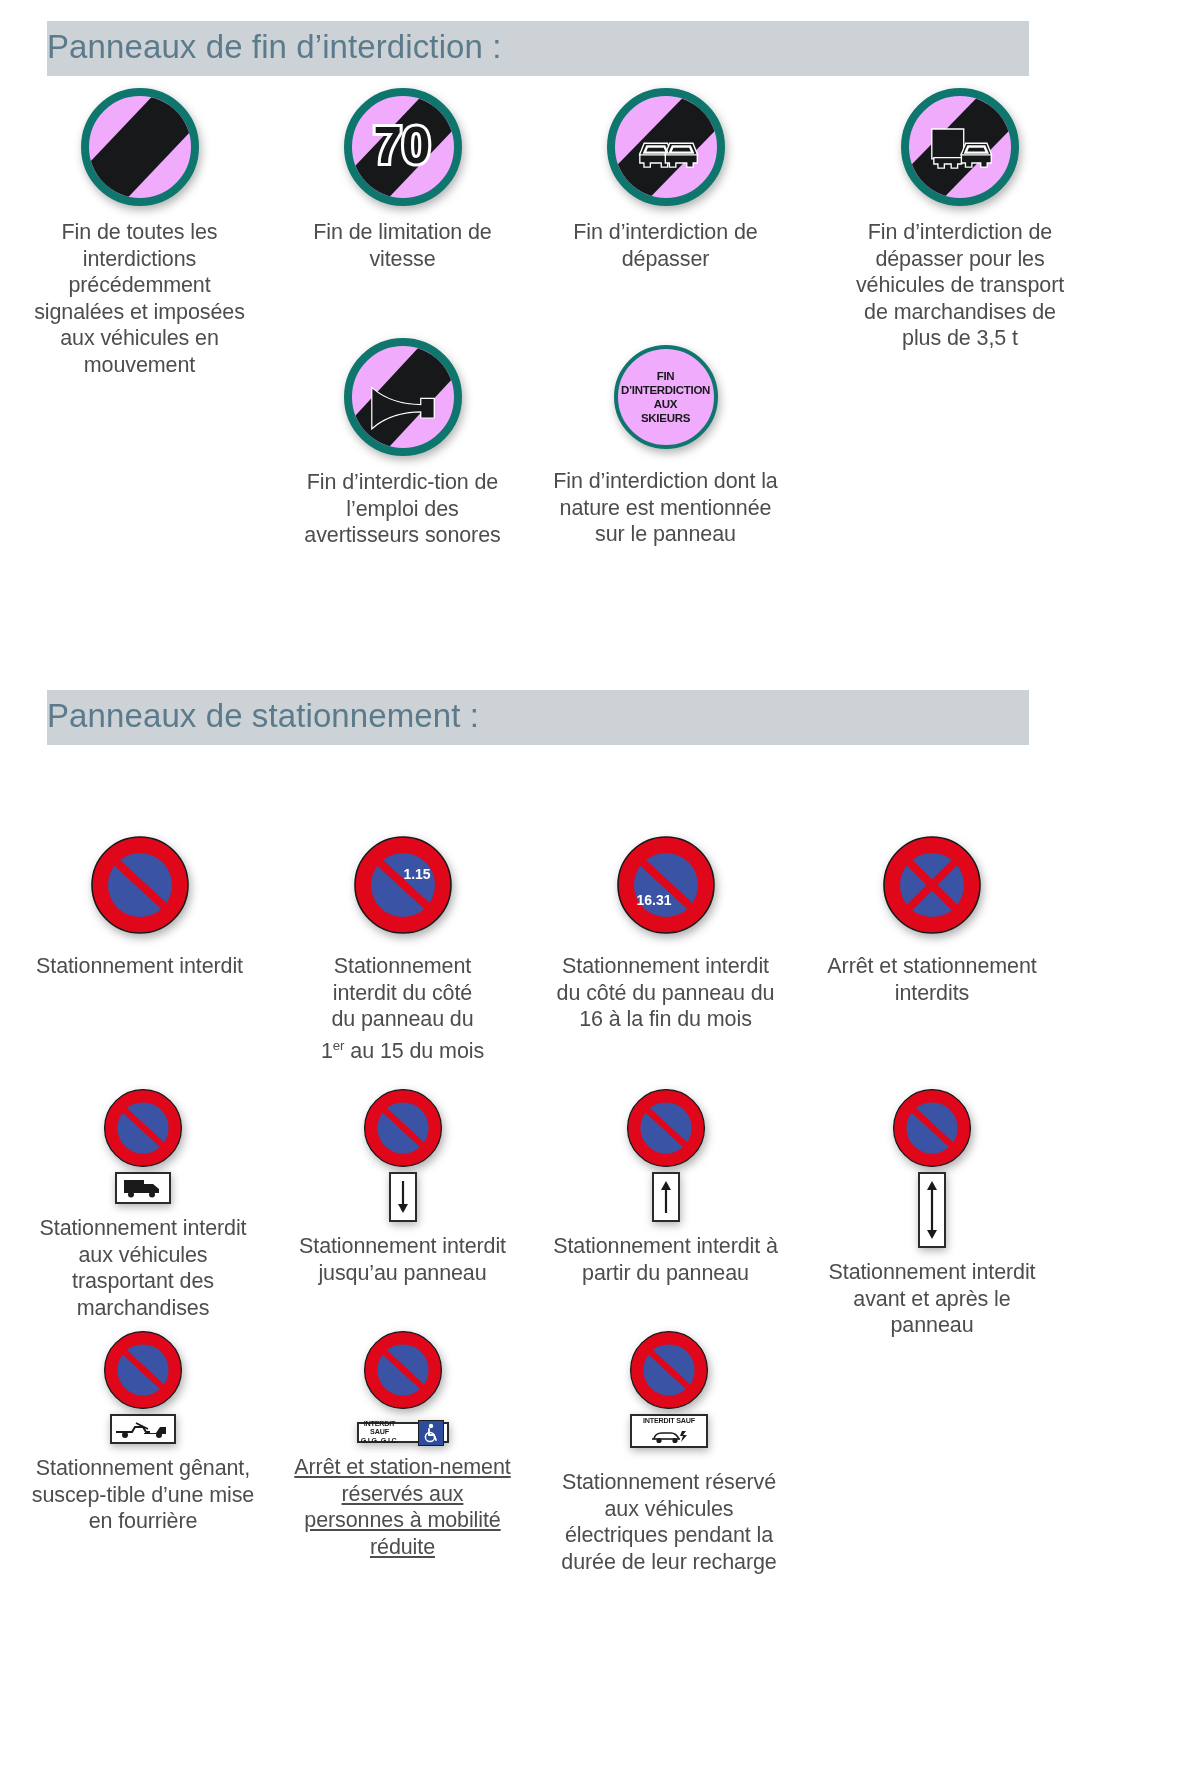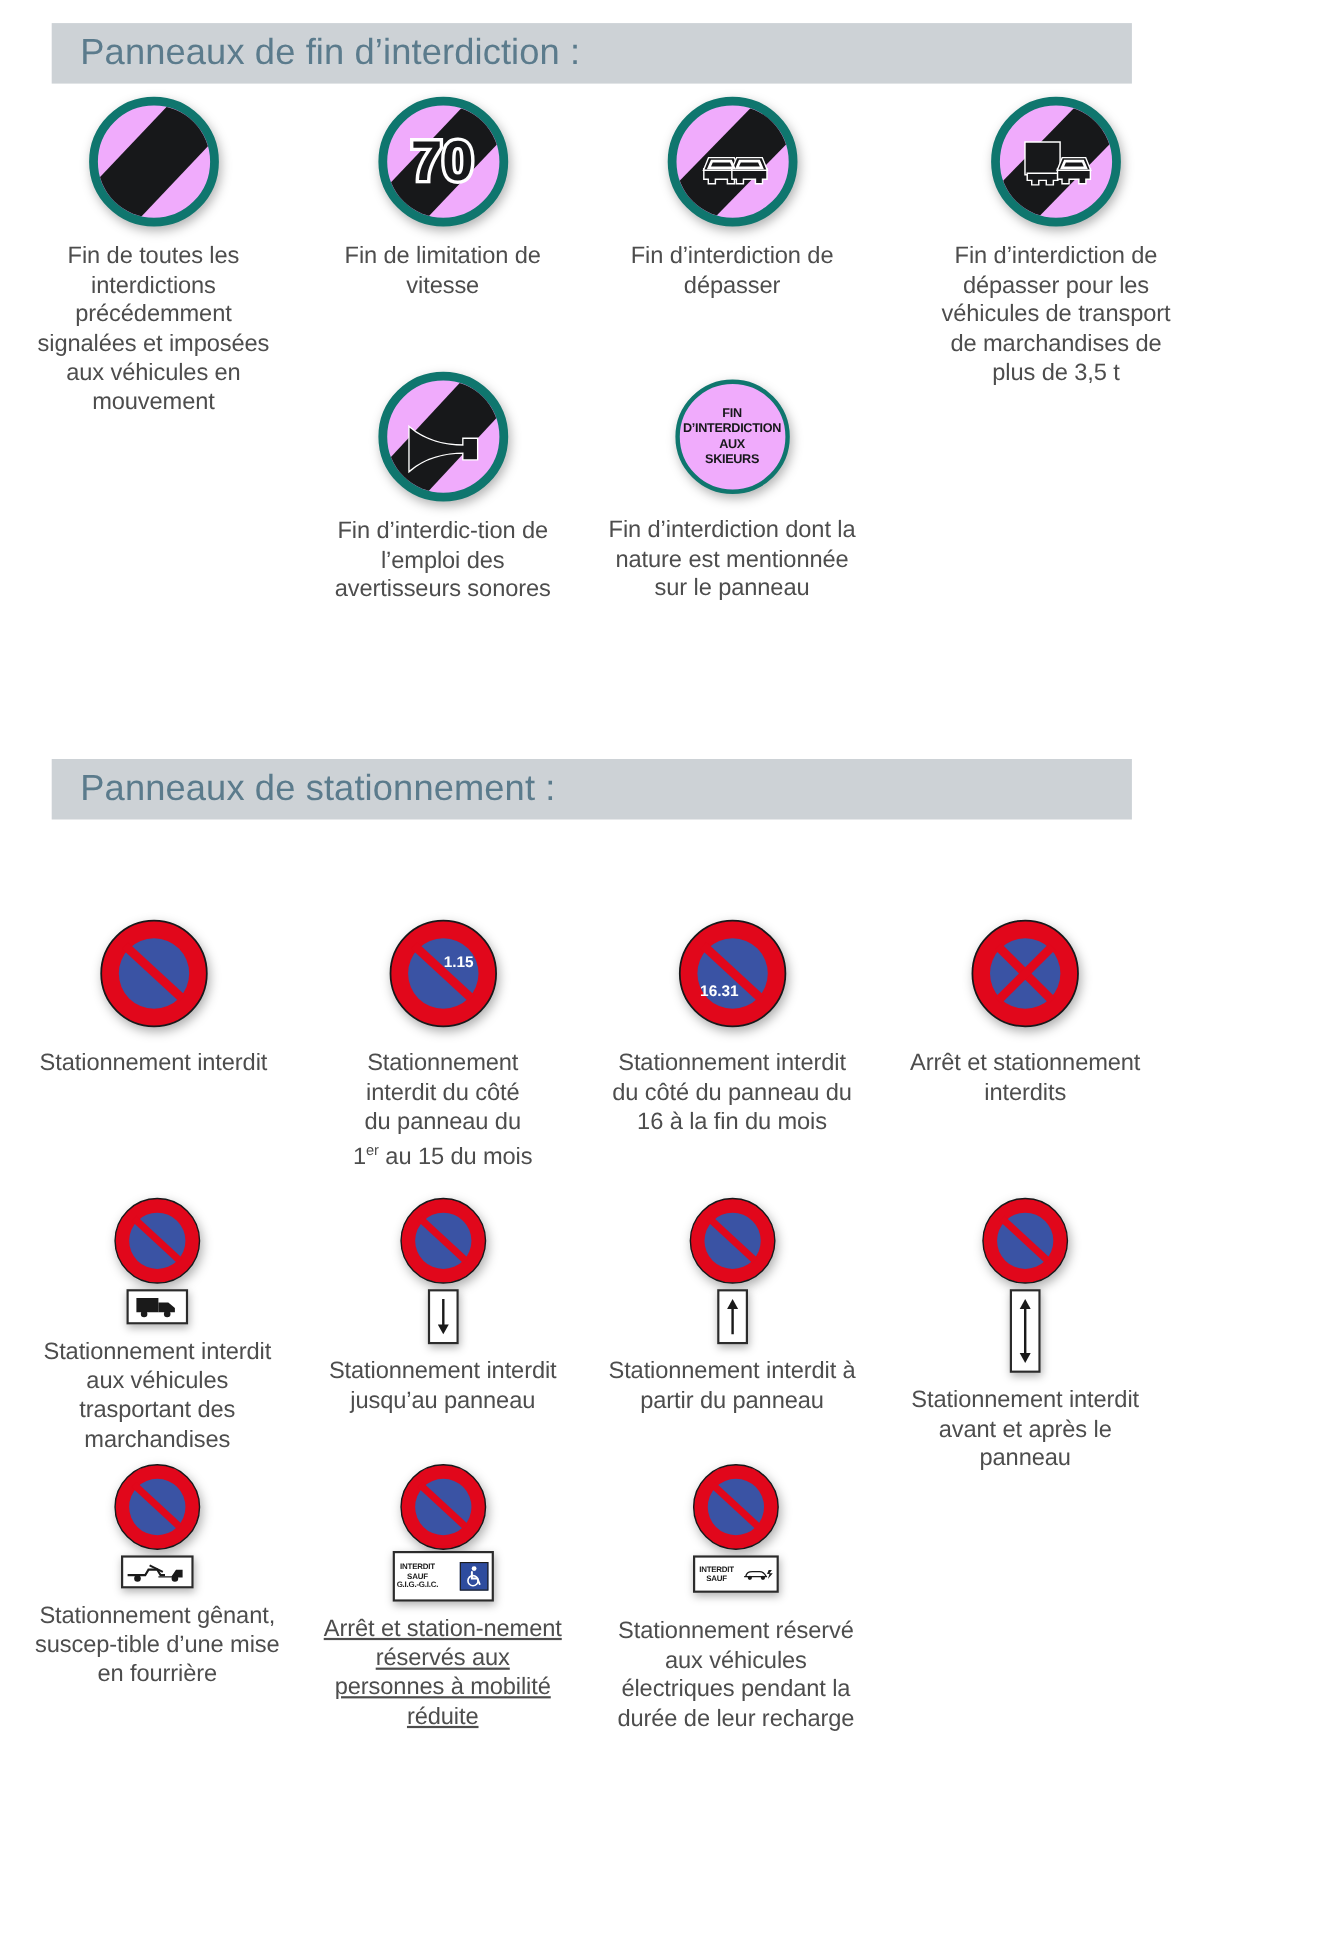--- a/index.html
+++ b/index.html
@@ -12,21 +12,21 @@
     overflow: hidden;
     position: relative;
   }
 
   
   .section-header {
     background: #cdd2d6;
     color: #5b7b8c;
     font-size: 33px;
     line-height: 1.2;
-    padding: 6px 0 9px 26px;
+    padding: 6px 0 9px 0;
     letter-spacing: 0.1px;
   }
   .sec1 { position: absolute; left: 47px; top: 21px; width: 982px; }
   .sec2 { position: absolute; left: 47px; top: 690px; width: 982px; }
 
   
   .cell { position: absolute; text-align: center; }
 
   .caption {
     font-size: 21.5px;
@@ -360,21 +360,21 @@
 
 <div class="cell" style="left:290px; top:1330px; width:225px;">
   <div class="sign-holder" style="flex-direction:column; align-items:center;">
     <div class="parksign" style="width:80px;height:80px;">
       <svg viewBox="0 0 100 100">
         <circle cx="50" cy="50" r="48" fill="#e1071b" stroke="#17181a" stroke-width="1.6"></circle>
         <circle cx="50" cy="50" r="32" fill="#3a53a4"></circle>
         <path d="M23.5 24.5 L75.5 72.5" stroke="#e1071b" stroke-width="8"></path>
       </svg>
     </div>
-    <div class="panel" style="width:92px;height:46px;margin-top:0;gap:20px;">
+    <div class="panel" style="width:92px;height:21px;margin-top:12px;gap:20px;">
       <div class="panel-text">
         <div>INTERDIT</div>
         <div>SAUF</div>
         <div>G.I.G.-G.I.C.</div>
       </div>
       <div class="panel-blue" style="width:26px;height:26px;display:flex;align-items:center;justify-content:center;border-width:1px;">
         <svg width="18" height="20" viewBox="0 0 18 20">
           <circle cx="9" cy="3" r="2.2" fill="#ffffff"></circle>
           <path d="M7 6 L7 12 L12 12 L14 17" stroke="#ffffff" stroke-width="1.8" fill="none" stroke-linecap="round"></path>
           <circle cx="8" cy="14" r="4.6" stroke="#ffffff" stroke-width="1.5" fill="none"></circle>
@@ -387,21 +387,21 @@
 
 <div class="cell" style="left:553px; top:1330px; width:232px;">
   <div class="sign-holder" style="flex-direction:column; align-items:center;">
     <div class="parksign" style="width:80px;height:80px;">
       <svg viewBox="0 0 100 100">
         <circle cx="50" cy="50" r="48" fill="#e1071b" stroke="#17181a" stroke-width="1.6"></circle>
         <circle cx="50" cy="50" r="32" fill="#3a53a4"></circle>
         <path d="M23.5 24.5 L75.5 72.5" stroke="#e1071b" stroke-width="8"></path>
       </svg>
     </div>
-    <div class="panel" style="width:78px;height:34px;margin-top:4px;flex-direction:row;gap:1px;">
+    <div class="panel" style="width:78px;height:34px;margin-top:4px;flex-direction:column;gap:1px;">
       <div class="panel-text">INTERDIT SAUF</div>
       <svg width="46" height="18" viewBox="0 0 46 18">
         <path d="M6 12 h28" stroke="#1a1a1a" stroke-width="1.6" fill="none"></path>
         <path d="M8 12 q1 -6 8 -6 h9 q5 0 8 6" stroke="#1a1a1a" stroke-width="1.6" fill="none"></path>
         <circle cx="13" cy="13.5" r="2.6" fill="#1a1a1a"></circle>
         <circle cx="29" cy="13.5" r="2.6" fill="#1a1a1a"></circle>
         <path d="M36 4 L40 4 L37 8 L41 8 L35 15 L37 9 L34 9 Z" fill="#1a1a1a"></path>
       </svg>
     </div>
   </div>

